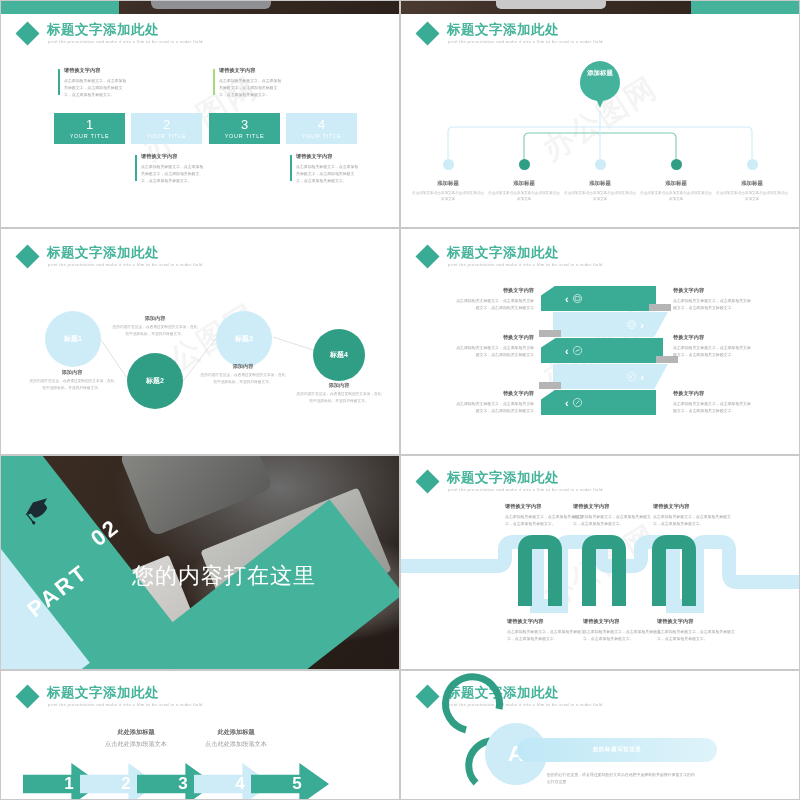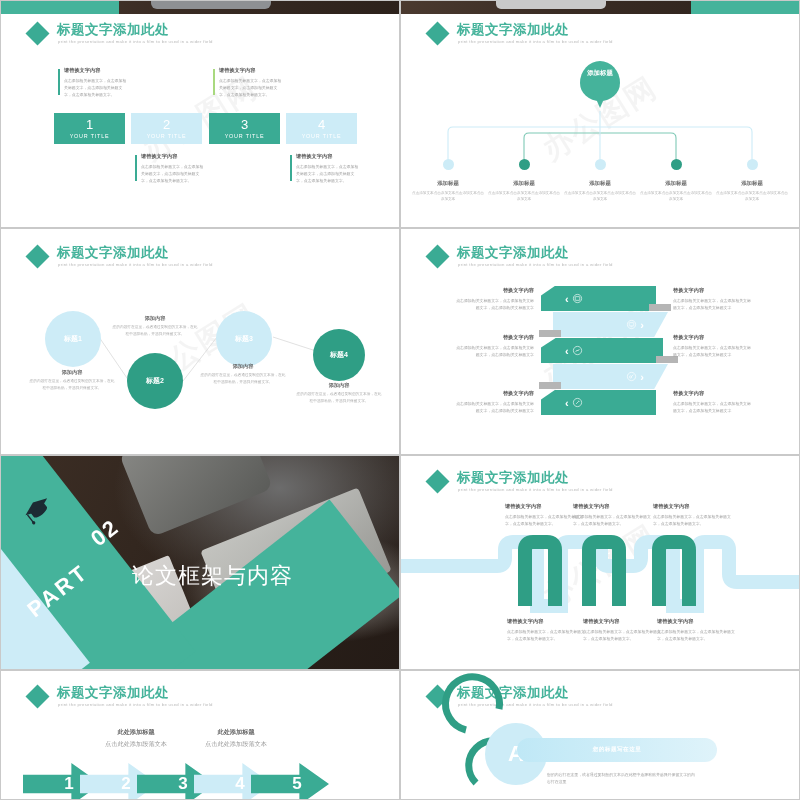--- a/index.html
+++ b/index.html
@@ -10,21 +10,21 @@
 
   
   .grid { position:absolute; inset:0; display:grid;
           grid-template-columns:400px 400px;
           grid-template-rows:228px 227px 215px 130px; }
 
   .slide { position:relative; background:#ffffff; overflow:hidden;
            border:1px solid #c9c9c9; }
 
   
-  .hdr { position:absolute; left:10px; top:0; width:100%; height:34px; }
+  .hdr { position:absolute; left:0; top:0; width:100%; height:34px; }
   .hdr .dia { position:absolute; left:18px; top:11px; width:17px; height:17px;
               background:#3aab94; transform:rotate(45deg); }
   .hdr .ttl { position:absolute; left:46px; top:7px; font-size:13.5px;
               font-weight:bold; color:#45b39b; letter-spacing:.5px; white-space:nowrap; }
   .hdr .sub { position:absolute; left:47px; top:25px; font-size:3.4px;
               color:#b9b9b9; letter-spacing:.25px; white-space:nowrap;
               transform:scale(1.25); transform-origin:left top; }
 
   
   .h3 { font-size:5.2px; font-weight:bold; color:#555; }
@@ -422,21 +422,21 @@
 
         <svg class="grad-ico" viewBox="0 0 32 24">
           <polygon points="16,3 31,9 16,15 1,9" fill="#1c2b33"></polygon>
           <path d="M7 11v5c0 2 4.5 3.5 9 3.5s9-1.5 9-3.5v-5" fill="#1c2b33"></path>
           <line x1="3" y1="10" x2="3" y2="20" stroke="#1c2b33" stroke-width="1.6"></line>
           <circle cx="3" cy="21" r="1.8" fill="#1c2b33"></circle>
         </svg>
 
         <div class="part">PART</div>
         <div class="pnum">02</div>
-        <div class="cap-cn">论文框架与内容</div>
+        <div class="cap-cn">您的内容打在这里</div>
       </div>
     </div>
 
     <div class="slide">
       <div class="hdr" style="top:6px">
         <div class="dia"></div>
         <div class="ttl">标题文字添加此处</div>
         <div class="sub">print the presentation and make it into a film to be used in a wider field</div>
       </div>
       <div class="wm">办公图网</div>

